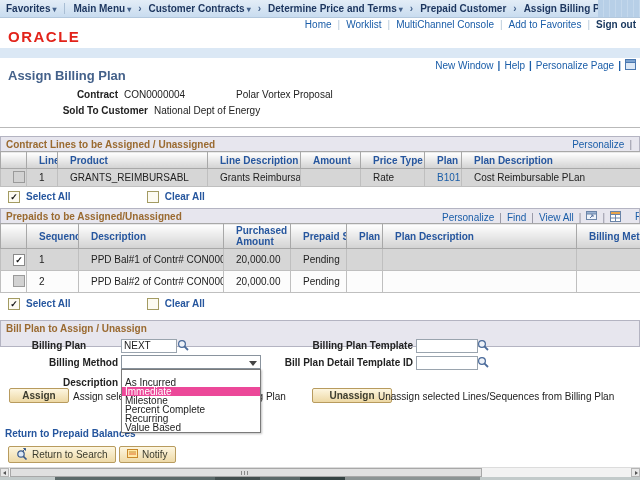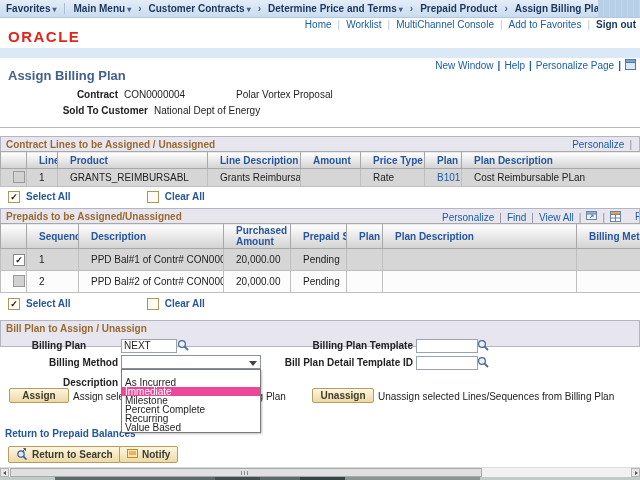--- a/index.html
+++ b/index.html
@@ -83,21 +83,21 @@
   .dropdown{position:absolute;left:121px;top:369px;width:138px;background:#fff;
             border:1px solid #7a7a7a;z-index:10;box-shadow:1px 1px 2px rgba(0,0,0,.25);}
   .dropdown .opt{height:9px;line-height:9px;padding:0 3px;color:#222;font-size:10px;white-space:nowrap;cursor:pointer;}
   .dropdown .opt.blank{height:8px;}
   .dropdown .opt.hl{background:#ec4899;color:#fff;text-decoration:underline;}
 
   .retlink{left:5px;top:428px;font-weight:bold;color:#26569e;cursor:pointer;}
 
   .bbtn{position:absolute;top:446px;height:17px;background:linear-gradient(#fdf6e0,#eedaa8);
         border:1px solid #b89b5e;border-radius:2px;display:flex;align-items:center;gap:4px;
-        padding:0 7px;font-weight:bold;color:#3c3c2e;cursor:pointer;box-sizing:border-box;}
+        padding:0 7px;font-weight:normal;color:#3c3c2e;cursor:pointer;box-sizing:border-box;}
 
   
   .sbar{left:0;top:467px;width:640px;height:9px;background:#f2f2f2;border-top:1px solid #dcdcdc;}
   .sbtn{position:absolute;top:0;width:9px;height:9px;background:#e8e8e8;border:1px solid #b5b5b5;box-sizing:border-box;}
   .tri-l{position:absolute;left:2px;top:2px;width:0;height:0;border-top:2px solid transparent;
          border-bottom:2px solid transparent;border-right:3px solid #555;}
   .tri-r{position:absolute;left:3px;top:2px;width:0;height:0;border-top:2px solid transparent;
          border-bottom:2px solid transparent;border-left:3px solid #555;}
   .thumb{position:absolute;left:10px;top:0;width:472px;height:9px;background:#e0e0e0;
          border:1px solid #a8a8a8;box-sizing:border-box;}
@@ -116,21 +116,21 @@
 
   <div class="abs topbar">
     <span class="bc-item"><span>Favorites</span><span class="caret">▾</span></span>
     <span class="vsep"></span>
     <span class="bc-item"><span>Main Menu</span><span class="caret">▾</span></span>
     <span class="chev">›</span>
     <span class="bc-item"><span>Customer Contracts</span><span class="caret">▾</span></span>
     <span class="chev">›</span>
     <span class="bc-item"><span>Determine Price and Terms</span><span class="caret">▾</span></span>
     <span class="chev">›</span>
-    <span class="bc-item">Prepaid Product</span>
+    <span class="bc-item">Prepaid Customer</span>
     <span class="chev">›</span>
     <span class="bc-item">Assign Billing Plan</span>
   </div>
   <div class="abs corner"></div>
 
   <div class="abs quicklinks">
     <span class="ql">Home</span>
     <span class="qsep">|</span>
     <span class="ql">Worklist</span>
     <span class="qsep">|</span>
@@ -339,21 +339,21 @@
     <svg width="13" height="13" viewBox="0 0 13 13">
         <circle cx="5" cy="5" r="3.4" fill="#eef2f8" stroke="#4a6a9a" stroke-width="1.2"></circle>
         <line x1="7.6" y1="7.6" x2="11" y2="11" stroke="#4a6a9a" stroke-width="1.8"></line>
       </svg>
   </span>
 
   <span class="blbl" style="left:0;top:377px;width:118px;">Description</span>
 
   <div class="btn" style="left:9px;top:388px;width:60px;">Assign</div>
   <span class="hint" style="left:73px;top:391px;">Assign selected Lines/Sequences to Billing Plan</span>
-  <div class="btn" style="left:312px;top:388px;width:62px;">Unassign</div>
+  <div class="btn" style="left:312px;top:388px;width:80px;">Unassign</div>
   <span class="hint" style="left:378px;top:391px;">Unassign selected Lines/Sequences from Billing Plan</span>
 
   <div class="dropdown">
     <div class="opt blank"></div>
     <div class="opt">As Incurred</div>
     <div class="opt hl">Immediate</div>
     <div class="opt">Milestone</div>
     <div class="opt">Percent Complete</div>
     <div class="opt">Recurring</div>
     <div class="opt">Value Based</div>

